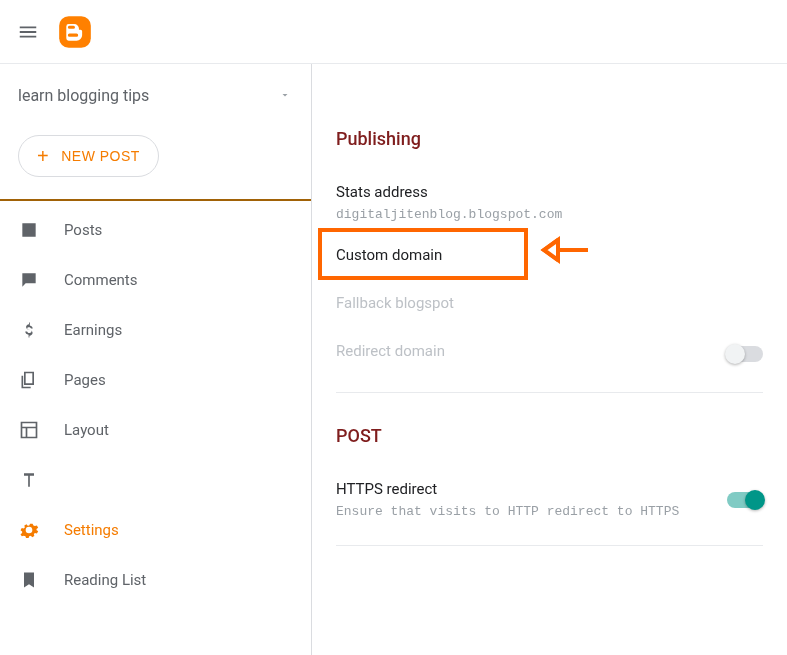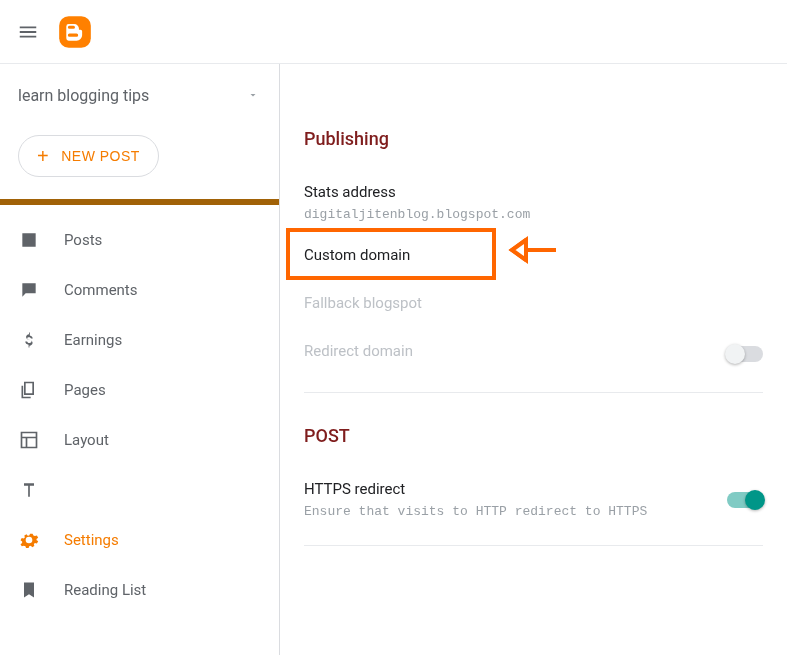--- a/index.html
+++ b/index.html
@@ -1,26 +1,26 @@
 <!DOCTYPE html>
 <html><head>
   <meta charset="utf-8">
   <style>
     * { margin: 0; padding: 0; box-sizing: border-box; }
     body { font-family: Roboto, Arial, sans-serif; background: #fff; color: #202124; width: 787px; height: 655px; overflow: hidden; position: relative; }
     .topbar { height: 64px; display: flex; align-items: center; padding: 0 16px; border-bottom: 1px solid #e8eaed; gap: 16px; }
     .menu-icon { cursor: pointer; color: #5f6368; display: flex; align-items: center; justify-content: center; width: 24px; height: 24px; }
     .logo { width: 38px; height: 38px; }
     .container { display: flex; height: calc(100% - 64px); }
-    .sidebar { width: 280px; border-right: 1px solid #dadce0; display: flex; flex-direction: column; padding-top: 8px; }
+    .sidebar { width: 312px; border-right: 1px solid #dadce0; display: flex; flex-direction: column; padding-top: 8px; }
     .blog-select { display: flex; align-items: center; justify-content: space-between; padding: 14px 20px 14px 18px; color: #5f6368; font-size: 16px; cursor: pointer; }
     .blog-select .chev { color: #9aa0a6; }
     .new-post-btn { margin: 16px 18px 22px 18px; border: 1px solid #dadce0; border-radius: 24px; padding: 10px 18px; display: inline-flex; align-items: center; gap: 12px; background: #fff; color: #f57c00; font-size: 14px; font-weight: 500; letter-spacing: .5px; cursor: pointer; width: fit-content; }
     .new-post-btn .plus { color: #f57c00; font-size: 20px; font-weight: 400; line-height: 1; }
-    .nav-list { list-style: none; border-top: 6px solid #a16207; padding-top: 10px; }
+    .nav-list { list-style: none; border-top: 2px solid #a16207; padding-top: 4px; }
     .nav-item { display: flex; align-items: center; gap: 24px; padding: 14px 18px; color: #5f6368; cursor: pointer; font-size: 15px; }
     .nav-item.active { color: #f57c00; }
     .nav-item .ico { width: 22px; height: 22px; display: flex; align-items: center; justify-content: center; color: #5f6368; }
     .nav-item.active .ico { color: #f57c00; }
     .nav-item .label { flex: 1; }
     .main { flex: 1; padding: 0 24px 0 24px; overflow: auto; }
     .section { border-top: 1px solid #e0e0e0; padding: 24px 0 8px 0; position: relative; }
     .section:first-child { border-top: none; margin-top: 40px; }
     .section h2 { font-size: 18px; font-weight: 500; color: #7f1d1d; margin-bottom: 22px; }
     .row { padding: 12px 0; position: relative; }

